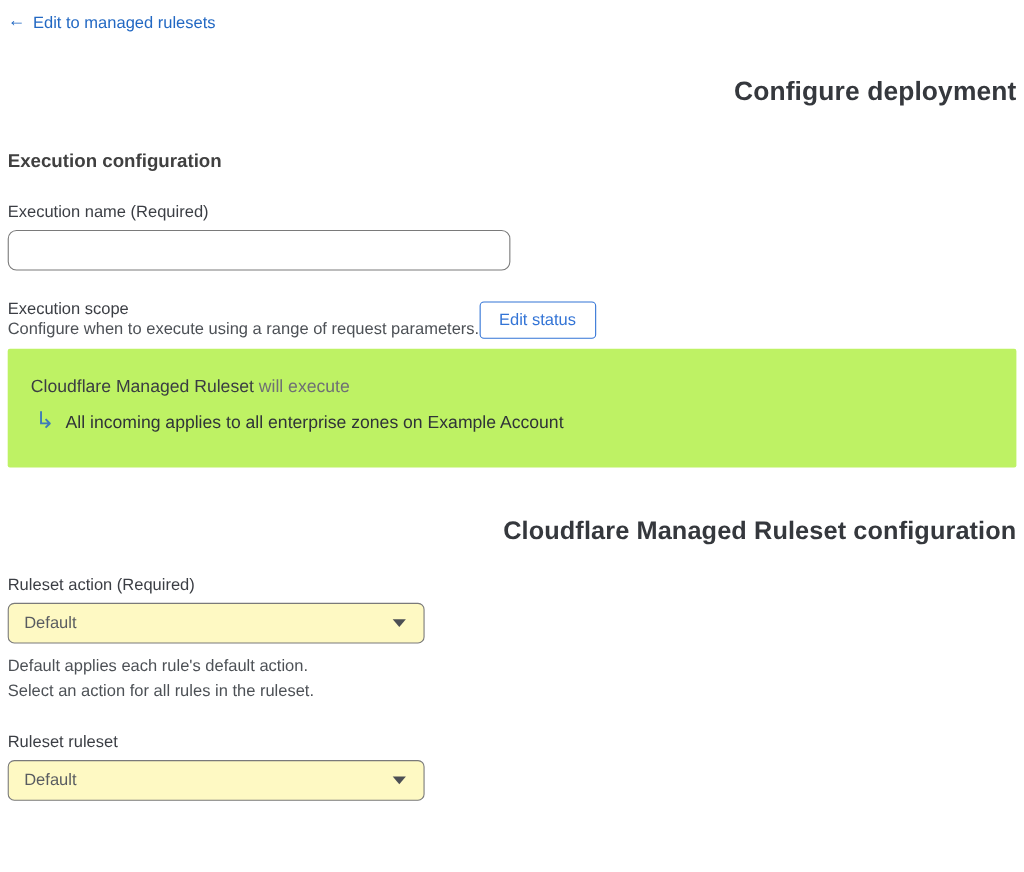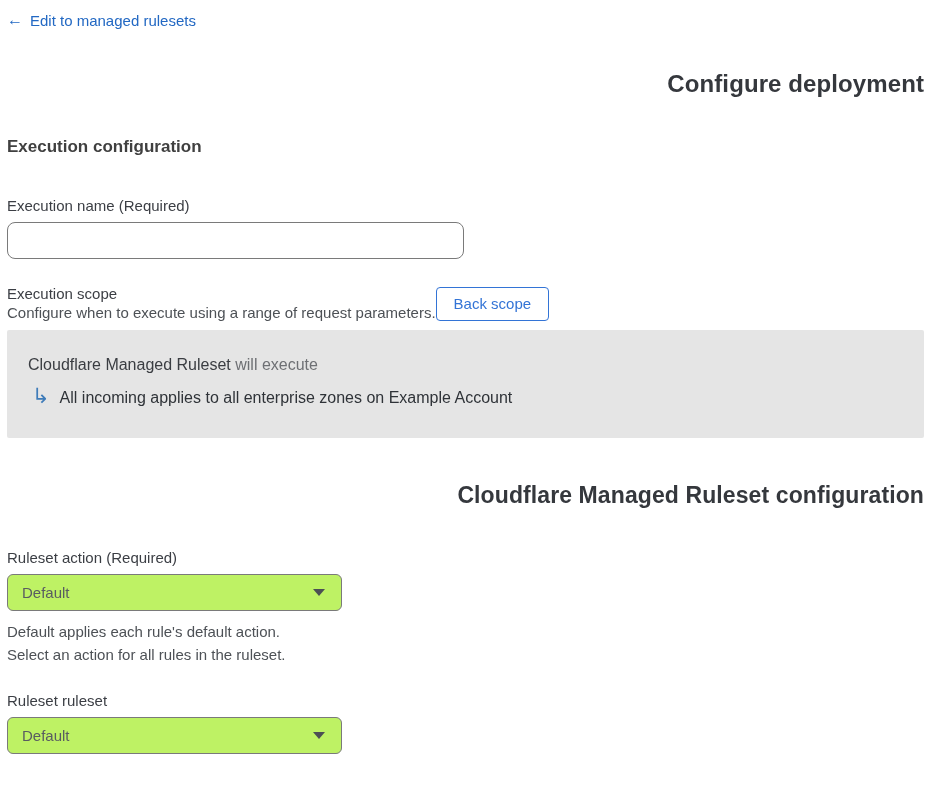--- a/index.html
+++ b/index.html
@@ -45,21 +45,21 @@
     font-size: 17px;
     font-weight: 700;
     color: #404040;
     margin: 39px 0 0 0;
   }
 
   .field-label {
     display: block;
     font-size: 15px;
     color: #3b3e44;
-    margin-top: 40px;
+    margin-top: 27px;
   }
 
   
   .text-input {
     display: block;
     width: 457px;
     height: 37px;
     margin-top: 8px;
     border: 1px solid #7a7a7a;
     border-radius: 8px;
@@ -90,21 +90,21 @@
     font-family: inherit;
     padding: 7px 17px;
     border-radius: 4px;
     cursor: pointer;
     line-height: 1.2;
   }
 
   
   .summary-box {
     margin-top: 9px;
-    background: #e5e5e5;
+    background: #bef264;
     border-radius: 2px;
     padding: 26px 21px 30px 21px;
   }
   .summary-line1 { font-size: 16px; color: #3a3d42; }
   .summary-line1 .muted { color: #6e7074; }
   .summary-line2 {
     margin-top: 13px;
     display: flex;
     align-items: center;
     gap: 10px;
@@ -114,26 +114,26 @@
     color: #3f7cb9;
     font-size: 21px;
     line-height: 1;
     position: relative;
     top: -2px;
   }
   .summary-line2 .scope-text { font-size: 16px; color: #2f3338; }
 
   
   .select-box {
-    width: 335px;
+    width: 379px;
     height: 37px;
     margin-top: 8px;
     border: 1px solid #7a7a7a;
     border-radius: 6px;
-    background: #bef264;
+    background: #fef9c3;
     display: flex;
     align-items: center;
     justify-content: space-between;
     padding: 0 16px 0 14px;
     cursor: pointer;
   }
   .select-box .select-value { font-size: 15px; color: #595c61; }
   .caret {
     width: 0; height: 0;
     border-left: 6px solid transparent;
@@ -164,21 +164,21 @@
   <h2 class="section-heading">Execution configuration</h2>
 
   <label class="field-label">Execution name (Required)</label>
   <input type="text" class="text-input" value="" style="">
 
   <div class="scope-row">
     <div>
       <div class="scope-label">Execution scope</div>
       <div class="scope-desc">Configure when to execute using a range of request parameters.</div>
     </div>
-    <button class="edit-scope-btn">Back scope</button>
+    <button class="edit-scope-btn">Edit status</button>
   </div>
 
   <div class="summary-box">
     <div class="summary-line1">
       <span>Cloudflare Managed Ruleset</span><span class="muted"> will execute</span>
     </div>
     <div class="summary-line2">
       <span class="return-arrow">↳</span>
       <span class="scope-text">All incoming applies to all enterprise zones on Example Account</span>
     </div>

